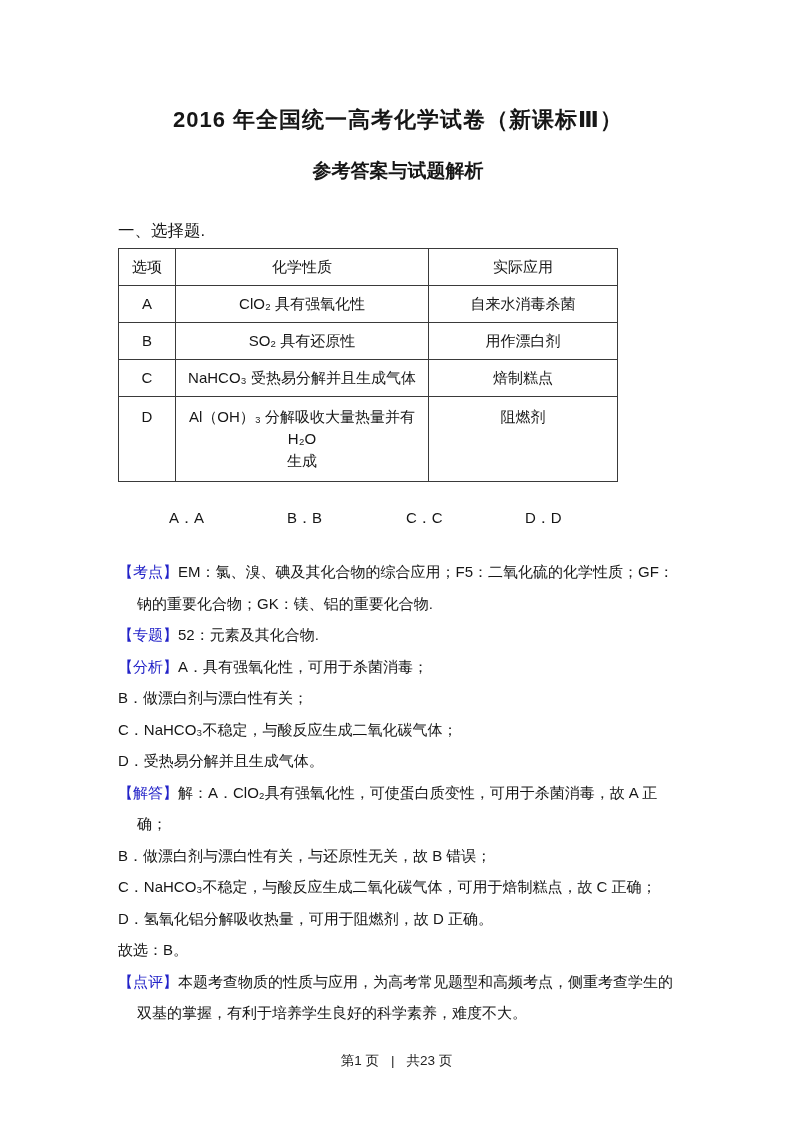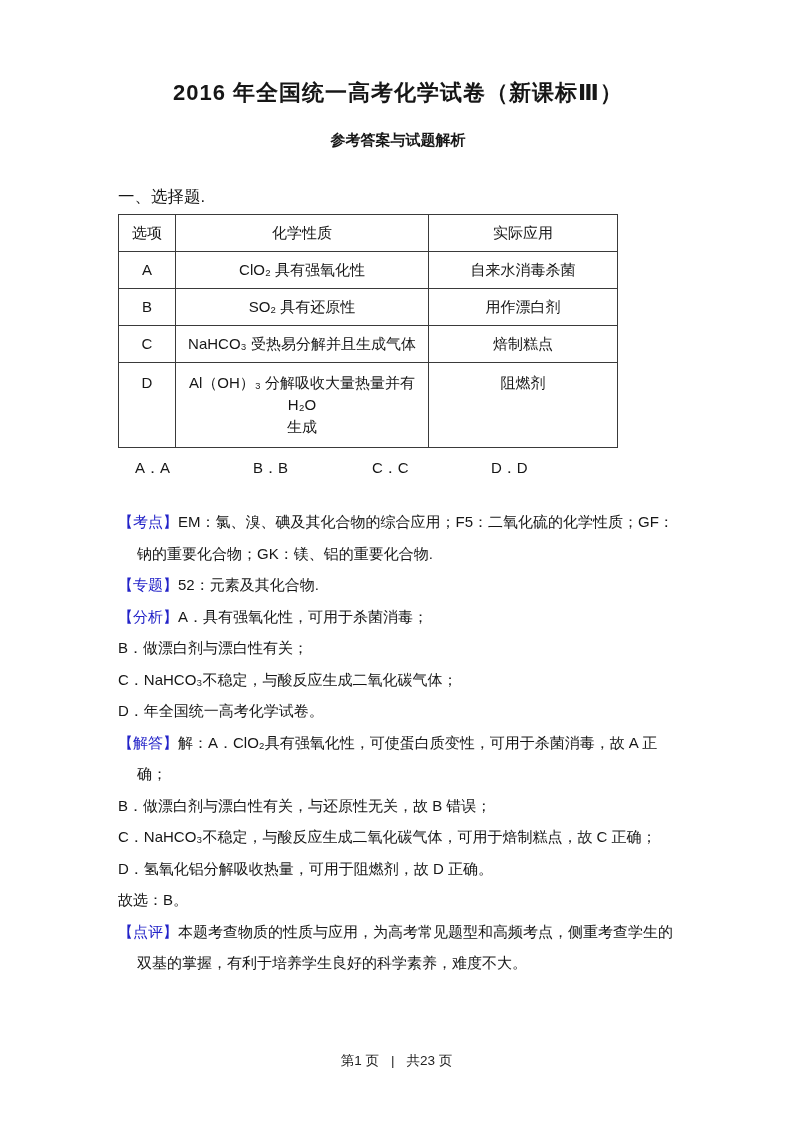--- a/index.html
+++ b/index.html
@@ -14,31 +14,31 @@
     position:relative;
     width:793px;height:1122px;
     margin:0 auto;
     background:var(--page-bg);
     color:var(--text-color);
     font-family:"Liberation Sans","DejaVu Sans",sans-serif;
     padding:0 115px 0 118px;
     overflow:hidden;
   }
   .doc-title{
-    padding-top:79px;
+    padding-top:106px;
     text-align:center;
     font-size:22px;
     font-weight:700;
     letter-spacing:1px;
     line-height:28px;
   }
   .doc-subtitle{
     margin-top:24px;
     text-align:center;
-    font-size:15px;
+    font-size:19px;
     font-weight:700;
   }
   .section-heading{
     margin-top:36px;
     font-size:16.5px;
     font-weight:400;
   }
   .question-stem{
     margin-top:15px;
     font-size:15px;
@@ -59,23 +59,24 @@
     font-weight:400;
     text-align:center;
     vertical-align:top;
     padding:7px 2px;
     line-height:22px;
   }
   .answer-table td.prop-cell{white-space:pre-line;}
   .answer-table tr.tall td{padding-top:9px;padding-bottom:9px;}
   .choices{
     display:flex;
-    margin-top:11px;
+    margin-top:27px;
     font-size:15px;
     line-height:18px;
+    justify-content:center;
   }
   .choice{width:119px;}
   .choice.first{margin-left:17px;width:118px;}
   .analysis{
     margin-top:29px;
     font-size:15px;
     line-height:31.5px;
   }
   .para{
     margin:0;
@@ -151,21 +152,21 @@
 
   <div class="analysis">
 
     <p class="para"><span class="bracket-label">【考点】</span><span>EM：氯、溴、碘及其化合物的综合应用；F5：二氧化硫的化学性质；GF：钠的重要化合物；GK：镁、铝的重要化合物.</span></p>
 
     <p class="para"><span class="bracket-label">【专题】</span><span>52：元素及其化合物.</span></p>
 
     <p class="para"><span class="bracket-label">【分析】</span><span>A．具有强氧化性，可用于杀菌消毒；</span></p>
     <p class="para">B．做漂白剂与漂白性有关；</p>
     <p class="para">C．NaHCO₃不稳定，与酸反应生成二氧化碳气体；</p>
-    <p class="para">D．年全国统一高考化学试卷。</p>
+    <p class="para">D．受热易分解并且生成气体。</p>
 
     <p class="para"><span class="bracket-label">【解答】</span><span>解：A．ClO₂具有强氧化性，可使蛋白质变性，可用于杀菌消毒，故 A 正确；</span></p>
     <p class="para">B．做漂白剂与漂白性有关，与还原性无关，故 B 错误；</p>
     <p class="para">C．NaHCO₃不稳定，与酸反应生成二氧化碳气体，可用于焙制糕点，故 C 正确；</p>
     <p class="para">D．氢氧化铝分解吸收热量，可用于阻燃剂，故 D 正确。</p>
     <p class="para">故选：B。</p>
 
     <p class="para"><span class="bracket-label">【点评】</span><span>本题考查物质的性质与应用，为高考常见题型和高频考点，侧重考查学生的双基的掌握，有利于培养学生良好的科学素养，难度不大。</span></p>
 
   </div>

